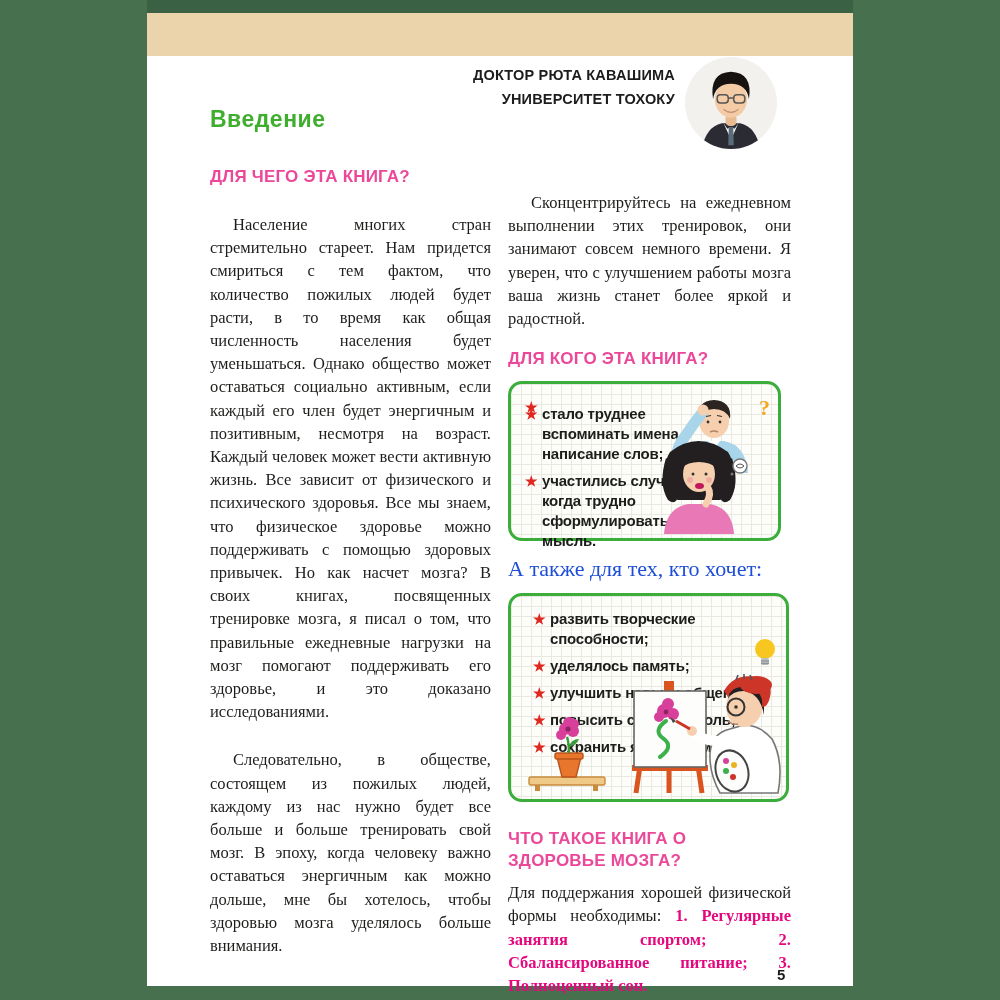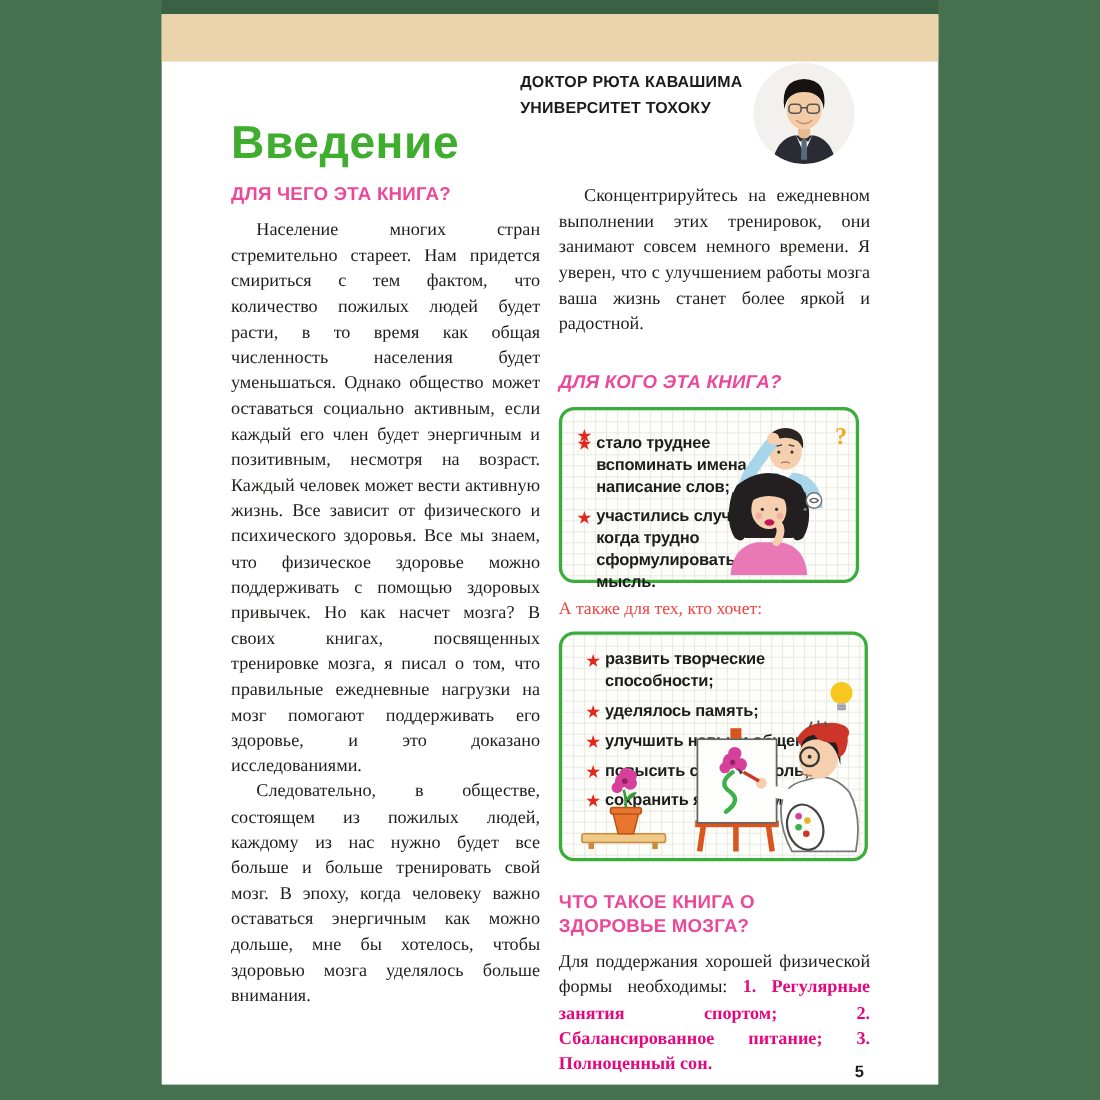--- a/index.html
+++ b/index.html
@@ -8,49 +8,49 @@
     background:#47714e;
     font-family:"Liberation Sans",sans-serif;
   }
   .dark-strip{position:absolute;left:147px;top:0;width:706px;height:13px;background:#3a6143;}
   .page{
     position:absolute;left:147px;top:13px;width:706px;height:973px;
     background:#ffffff;
   }
   .header-band{position:absolute;left:0;top:0;width:706px;height:43px;background:#ebd3ab;}
   .author-block{
-    position:absolute;top:50px;right:178px;text-align:left;
+    position:absolute;top:50px;right:178px;text-align:right;
     font-weight:bold;font-size:14.5px;line-height:24px;color:#1c1c1c;letter-spacing:0.2px;
   }
   .doctor-photo{position:absolute;left:538px;top:44px;width:92px;height:92px;}
   .page-title{
     position:absolute;left:63px;top:93px;margin:0;
-    font-size:42px;font-weight:bold;color:#3fae2e;letter-spacing:0.5px;
+    font-size:23px;font-weight:bold;color:#3fae2e;letter-spacing:0.5px;
   }
   .col{position:absolute;color:#1d1d1b;}
   .col-left{left:63px;top:153px;width:281px;}
   .col-right{left:361px;top:153px;width:283px;}
   .blue-heading{
     margin:0 0 9px 0;font-size:17px;font-weight:bold;color:#ec4899;line-height:22px;letter-spacing:0.2px;
   }
   .body-p{
     margin:0;font-family:"Liberation Serif",serif;font-size:16.5px;line-height:23.2px;
     text-align:justify;color:#1d1d1b;
   }
   .body-p b{font-weight:normal;}
-  .indent{text-indent:23px;}
-  .mt18{margin-top:32px;font-style:italic;}
+  .indent{text-indent:23px;margin-top:25px;}
+  .mt18{margin-top:18px;}
   .bullet-line{
     position:relative;margin-top:8px;padding-left:17px;
     font-family:"Liberation Serif",serif;font-size:16.5px;line-height:23px;
     color:#8d4b9c;text-align:left;
   }
   .bullet-dot{position:absolute;left:2px;top:0;color:#1d1d1b;}
   .purple-line{
-    margin-top:15px;font-family:"Liberation Serif",serif;font-size:16px;color:#ef4444;
+    margin-top:15px;font-family:"Liberation Serif",serif;font-size:22px;color:#1d4ed8;
   }
   .gbox{
     position:relative;margin-top:11px;width:241px;
     border:3px solid #3aad3a;border-radius:14px;
     background-color:#fdfdfa;
     background-image:linear-gradient(#e9e9e2 1px,transparent 1px),
                      linear-gradient(90deg,#e9e9e2 1px,transparent 1px);
     background-size:10px 10px;
     padding:13px 12px 10px 14px;
   }

